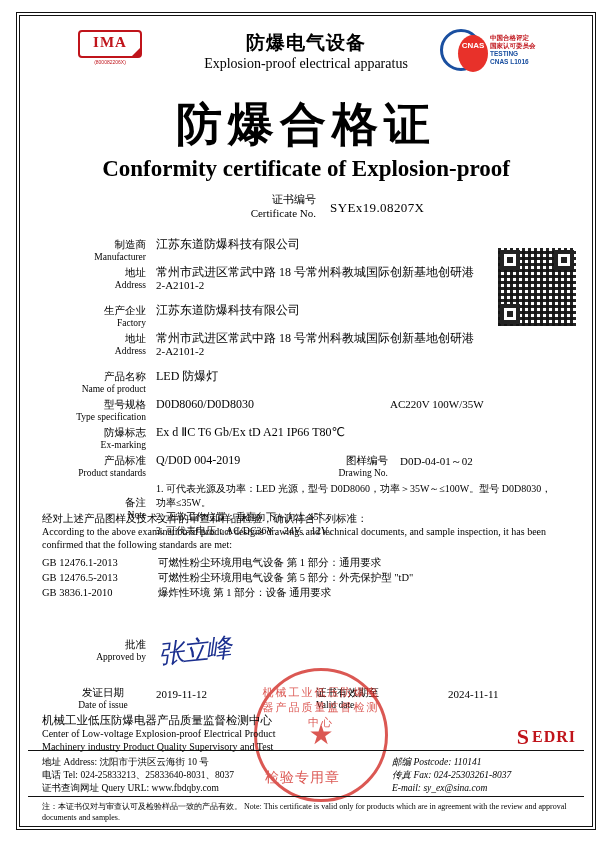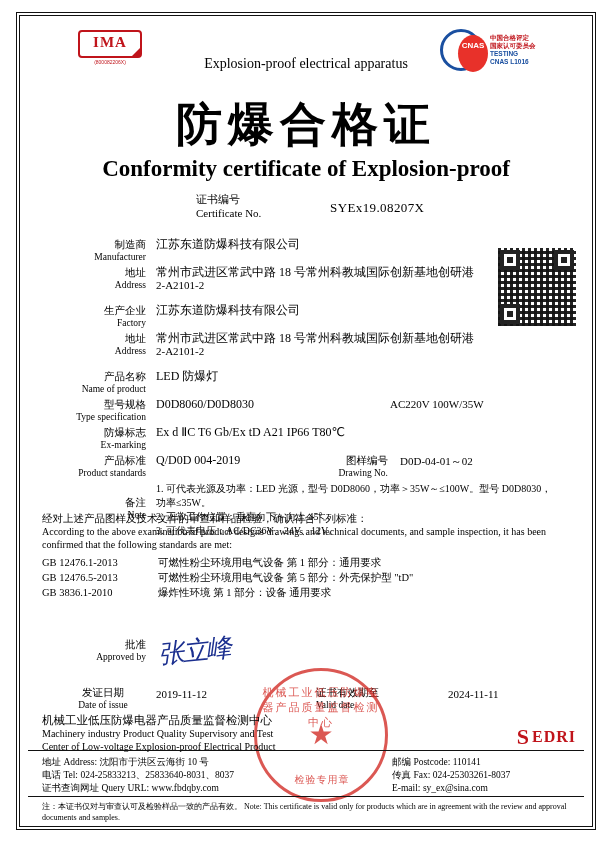--- a/index.html
+++ b/index.html
@@ -173,21 +173,21 @@
     font-size: 23px;
     font-weight: bold;
     color: #000;
   }
 
   
   .cert-no-block {
     position: absolute;
     left: 196px; top: 192px;
     width: 120px;
-    text-align: left;
+    text-align: right;
     font-family: "Liberation Serif", serif;
     font-size: 11px;
     line-height: 14px;
     color: #000;
   }
   .cert-no-value {
     position: absolute;
     left: 330px; top: 200px;
     font-family: "Liberation Serif", serif;
     font-size: 13px;
@@ -420,26 +420,25 @@
     left: 0; top: 14px;
     width: 100%;
     text-align: center;
     color: #d22a24;
     font-family: "Liberation Serif", serif;
     font-size: 11px;
     letter-spacing: 2px;
   }
   .seal-text-bottom {
     position: absolute;
-    left: 1px; bottom: 12px;
+    left: 8px; bottom: 12px;
     width: 100%;
-    text-align: center;
     color: #d22a24;
     font-family: "Liberation Serif", serif;
-    font-size: 10px;
+    font-size: 14px;
     letter-spacing: 1px;
   }
 
   
   .issuer {
     position: absolute;
     left: 42px; top: 714px;
     width: 480px;
     font-family: "Liberation Serif", serif;
     font-size: 10.5px;
@@ -479,21 +478,21 @@
     position: absolute;
     left: 42px; top: 756px;
     width: 540px;
     font-family: "Liberation Serif", serif;
     font-size: 9.5px;
     line-height: 13px;
     color: #000;
   }
   .c-row { position: relative; height: 13px; }
   .c-left { position: absolute; left: 0; top: 0; }
-  .c-right { position: absolute; left: 350px; top: 0; }
+  .c-right { position: absolute; left: 350px; top: 0; font-style: italic; }
 
   .footnote {
     position: absolute;
     left: 42px; top: 802px;
     width: 540px;
     font-family: "Liberation Serif", serif;
     font-size: 8px;
     line-height: 10.5px;
     color: #000;
   }
@@ -509,20 +508,21 @@
   <div class="header">
 
     <div class="ima-logo">
       <div class="ima-box">
         <div class="ima-text">IMA</div>
         <div class="ima-corner"></div>
       </div>
       <div class="ima-code">(800082206X)</div>
     </div>
 
+    <div class="header-title-cn">防爆电气设备</div>
     <div class="header-title-en">Explosion-proof electrical apparatus</div>
 
     <div class="cnas-logo">
       <div class="cnas-mark">
         <div class="cnas-ring"></div>
         <div class="cnas-inner">
             <div class="cnas-inner-t">CNAS</div>
           </div>
       </div>
       <div class="cnas-text">
@@ -681,22 +681,22 @@
   <div class="valid-val">2024-11-11</div>
 
   <div class="seal">
     <div class="seal-text-top">机械工业低压防爆电器产品质量监督检测中心</div>
     <div class="seal-star">★</div>
     <div class="seal-text-bottom">检验专用章</div>
   </div>
 
   <div class="issuer">
     <div class="cn">机械工业低压防爆电器产品质量监督检测中心</div>
+    <div class="en">Center of Low-voltage Explosion-proof Electrical Product</div>
     <div class="en">Machinery industry Product Quality Supervisory and Test</div>
-    <div class="en">Center of Low-voltage Explosion-proof Electrical Product</div>
   </div>
 
   <div class="edri">
     <span class="edri-s">S</span>
     <span>EDRI</span>
   </div>
 
   <div class="hr" id="hr1"></div>
 
   <div class="contact">

